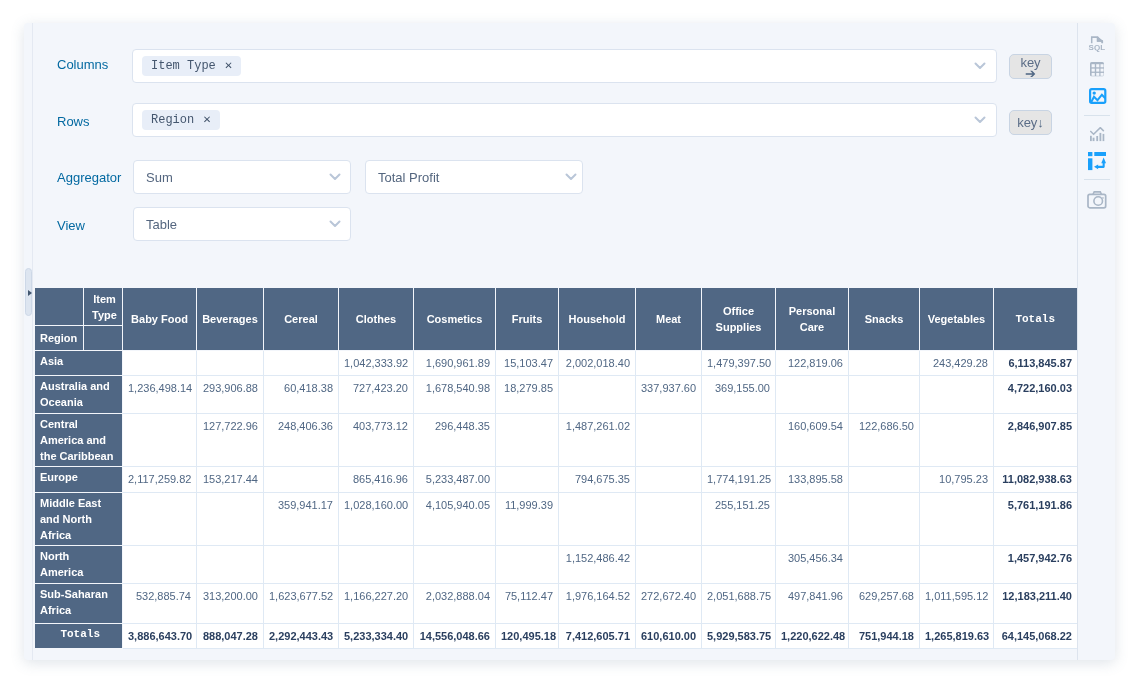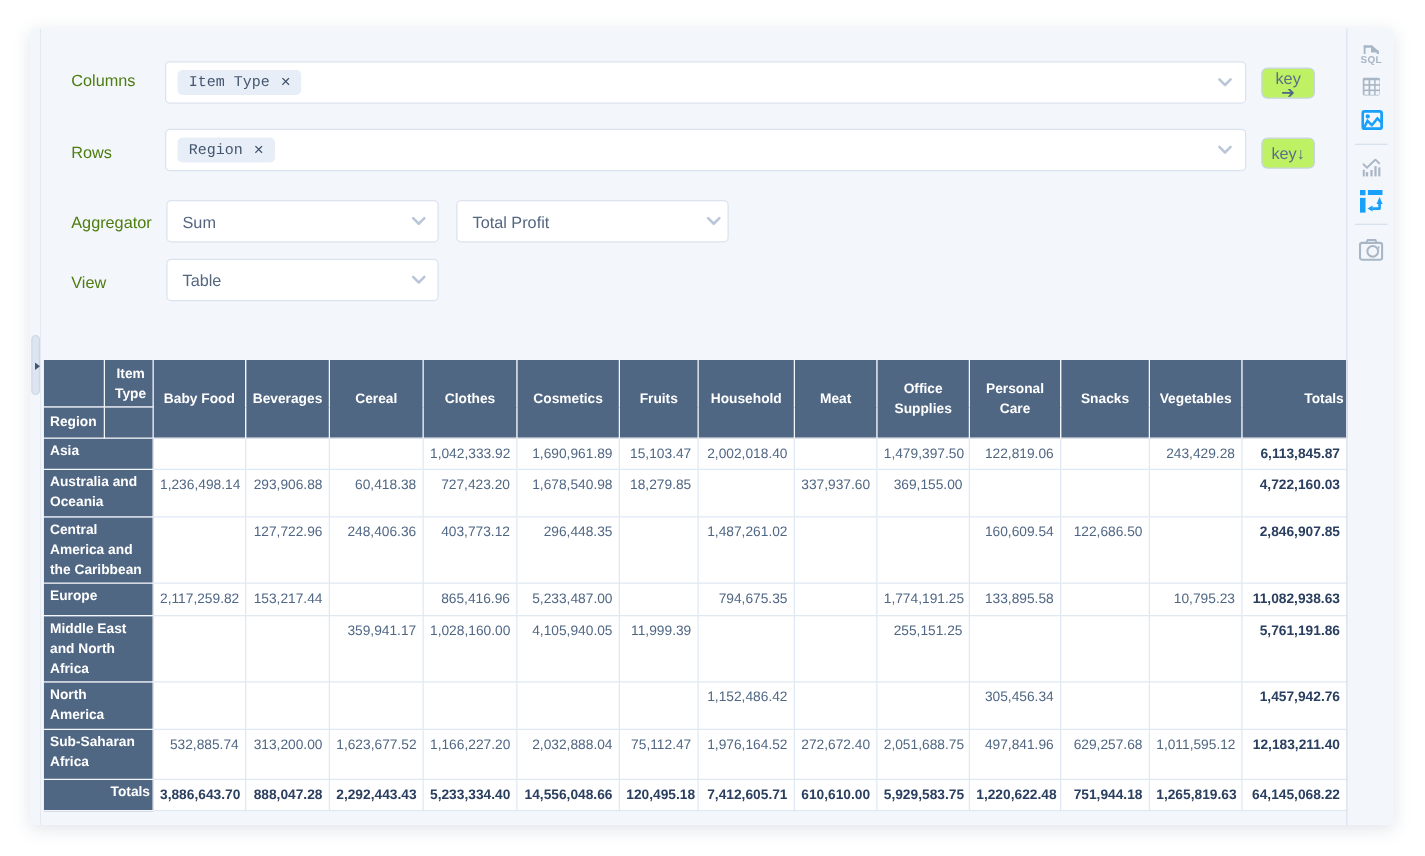--- a/index.html
+++ b/index.html
@@ -1,35 +1,35 @@
 <!DOCTYPE html>
 <html><head><meta charset="utf-8">
 <style>
 * { margin:0; padding:0; box-sizing:border-box; }
 html,body { width:1140px; height:685px; background:#fff; font-family:"Liberation Sans", sans-serif; overflow:hidden; }
 #panel { position:absolute; left:24px; top:23px; width:1091px; height:637px; background:#f3f6fb; border-radius:4px; box-shadow:0 3px 14px rgba(80,103,132,.18); }
 #rail { position:absolute; left:0; top:0; width:9px; height:100%; border-right:1px solid #e4e9f2; border-radius:4px 0 0 4px; }
 #handle { position:absolute; left:1px; top:245px; width:7px; height:48px; background:#dde5f0; border:1px solid #cdd8e7; border-radius:4px; }
 #handle:after { content:""; position:absolute; left:2px; top:21px; width:0; height:0; border-left:4px solid #42566f; border-top:3.5px solid transparent; border-bottom:3.5px solid transparent; }
-.lab { position:absolute; left:33px; font-size:13px; color:#4d7c0f; }
+.lab { position:absolute; left:33px; font-size:13px; color:#0369a1; }
 .sel { position:absolute; background:#fff; border:1px solid #dbe3ef; border-radius:4px; }
 .chip { position:absolute; background:#e8eef8; border-radius:4px; font-size:12px; color:#44566e; line-height:20px; height:20px; padding:0 9px;font-family:Liberation Mono, monospace; }
 .chip b { font-weight:bold; color:#3c4e66; margin-left:9px; font-size:12.5px; }
 .chev { position:absolute; } .chev svg { display:block; }
-.keybtn { position:absolute; left:985px; width:43px; height:25px; background:#bef264; border:1px solid #c8d4e3; border-radius:5px; font-size:13px; color:#5b6d87; text-align:center; }
+.keybtn { position:absolute; left:985px; width:43px; height:25px; background:#e5e5e5; border:1px solid #c8d4e3; border-radius:5px; font-size:13px; color:#5b6d87; text-align:center; }
 .seltxt { position:absolute; font-size:13px; color:#54667f; }
 #hide { position:absolute; left:10px; right:38px; top:235px; text-align:center; font-size:13px; color:#5a6c87; }
 #tablewrap { position:absolute; left:10px; top:264px; }
 table { border-collapse:collapse; table-layout:fixed; width:1043px; }
 th { background:#506784; color:#fff; font-weight:bold; font-size:11px; line-height:16px; border:1px solid #f3f6fb; padding:2px; }
 th.collab { text-align:center; vertical-align:middle; }
 th.axis { text-align:left; padding-left:5px; vertical-align:middle; }
 th.center { text-align:center; vertical-align:middle; }
 th.rowlab { text-align:left; padding:2px 7px 2px 5px; vertical-align:top;margin-left:44px; }
-th.tright { text-align:right; padding-right:2px; }
+th.tright { text-align:right; padding-right:22px;font-family:Liberation Mono, monospace; }
 td { background:#fff; border:1px solid #dfe9f4; color:#506784; text-align:right; vertical-align:top; padding:2px 5px; font-size:11px; line-height:20px; }
 td.tot { font-weight:bold; color:#2a3f5f; }
 #sidebar { position:absolute; right:0; top:0; width:38px; height:100%; border-left:1px solid #dde4ee;padding-left:25px; }
 .icon { position:absolute; }
 </style></head>
 <body>
 <div id="panel">
   <div id="rail">
       <div id="handle"></div>
     </div>

